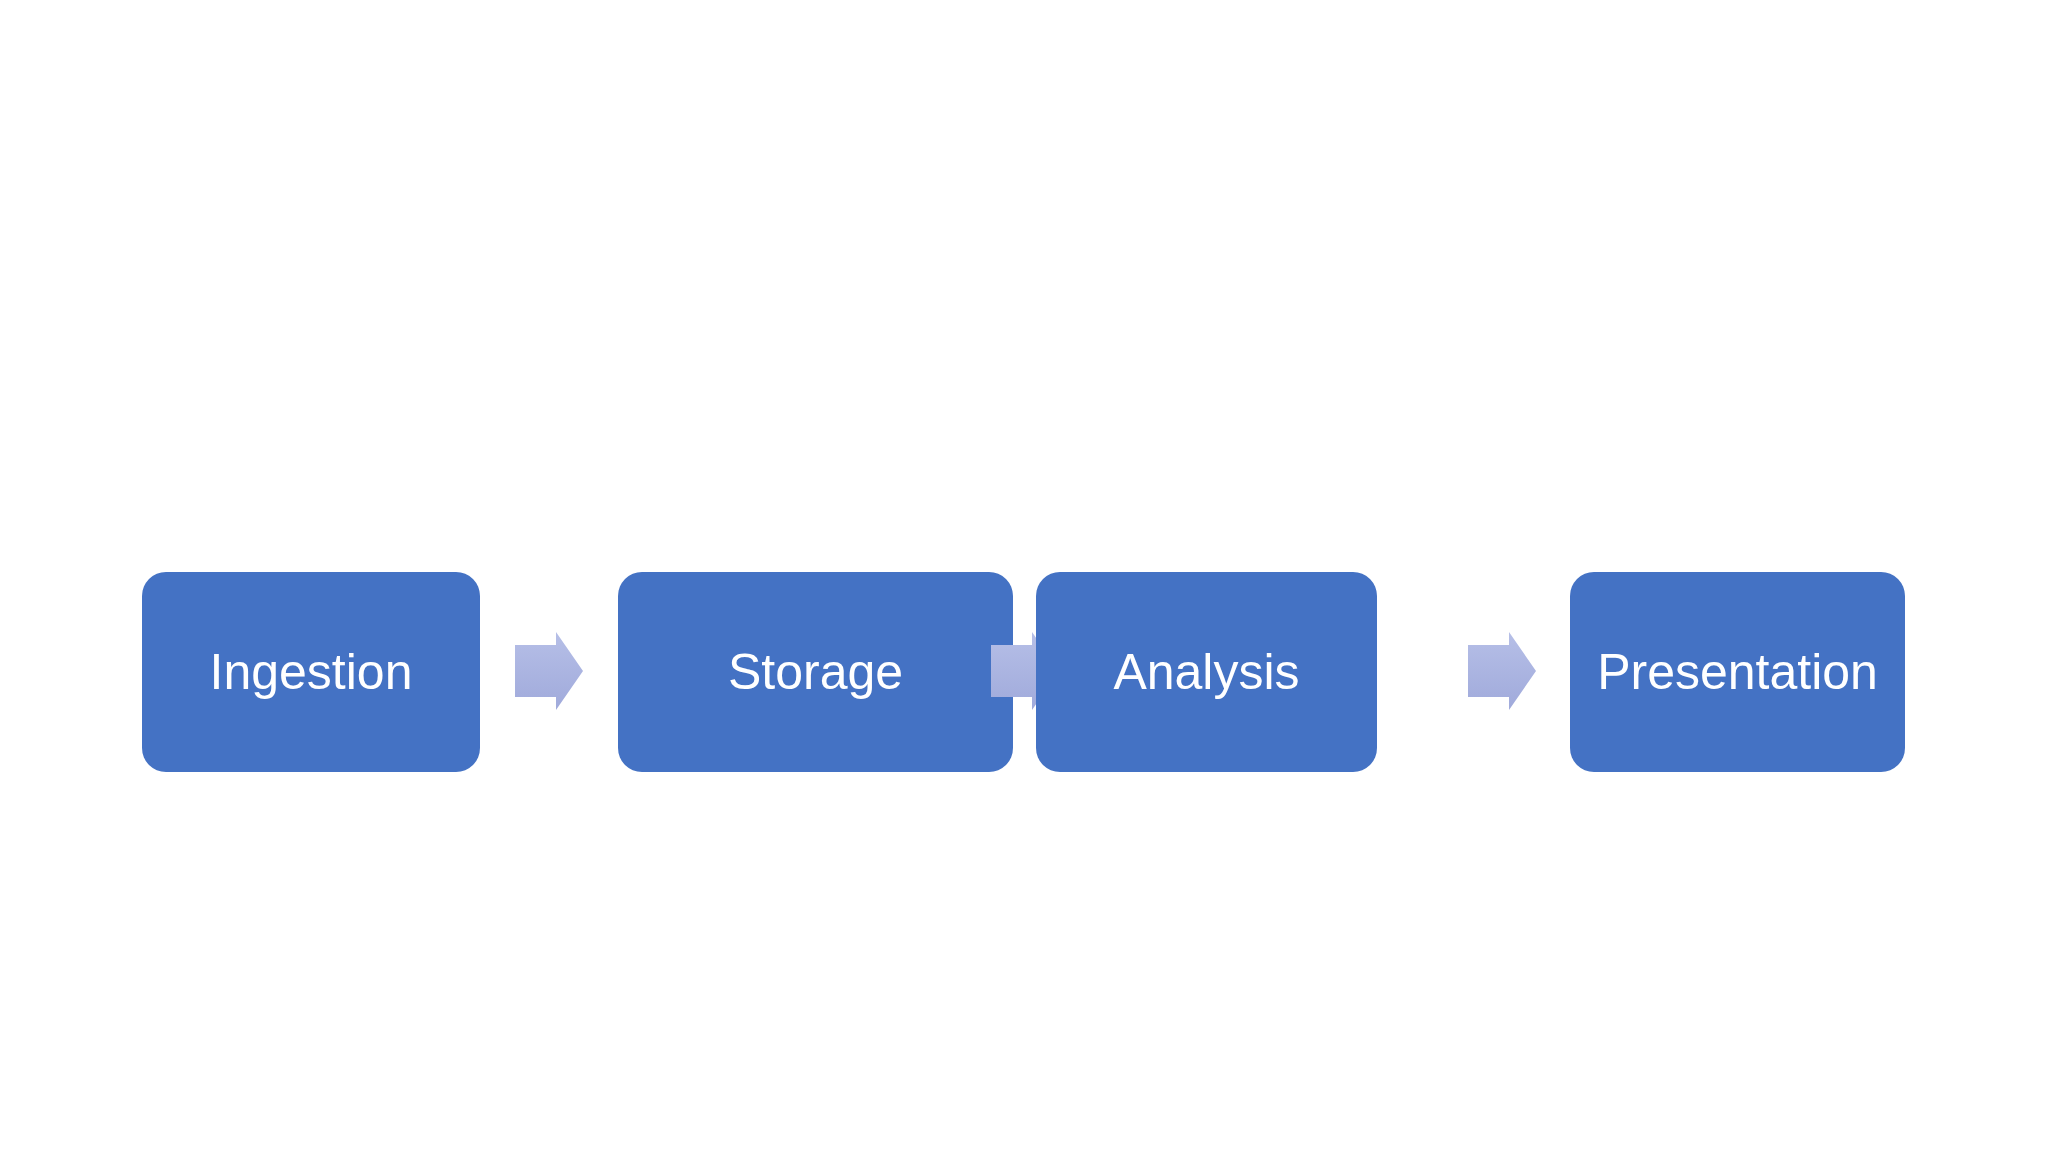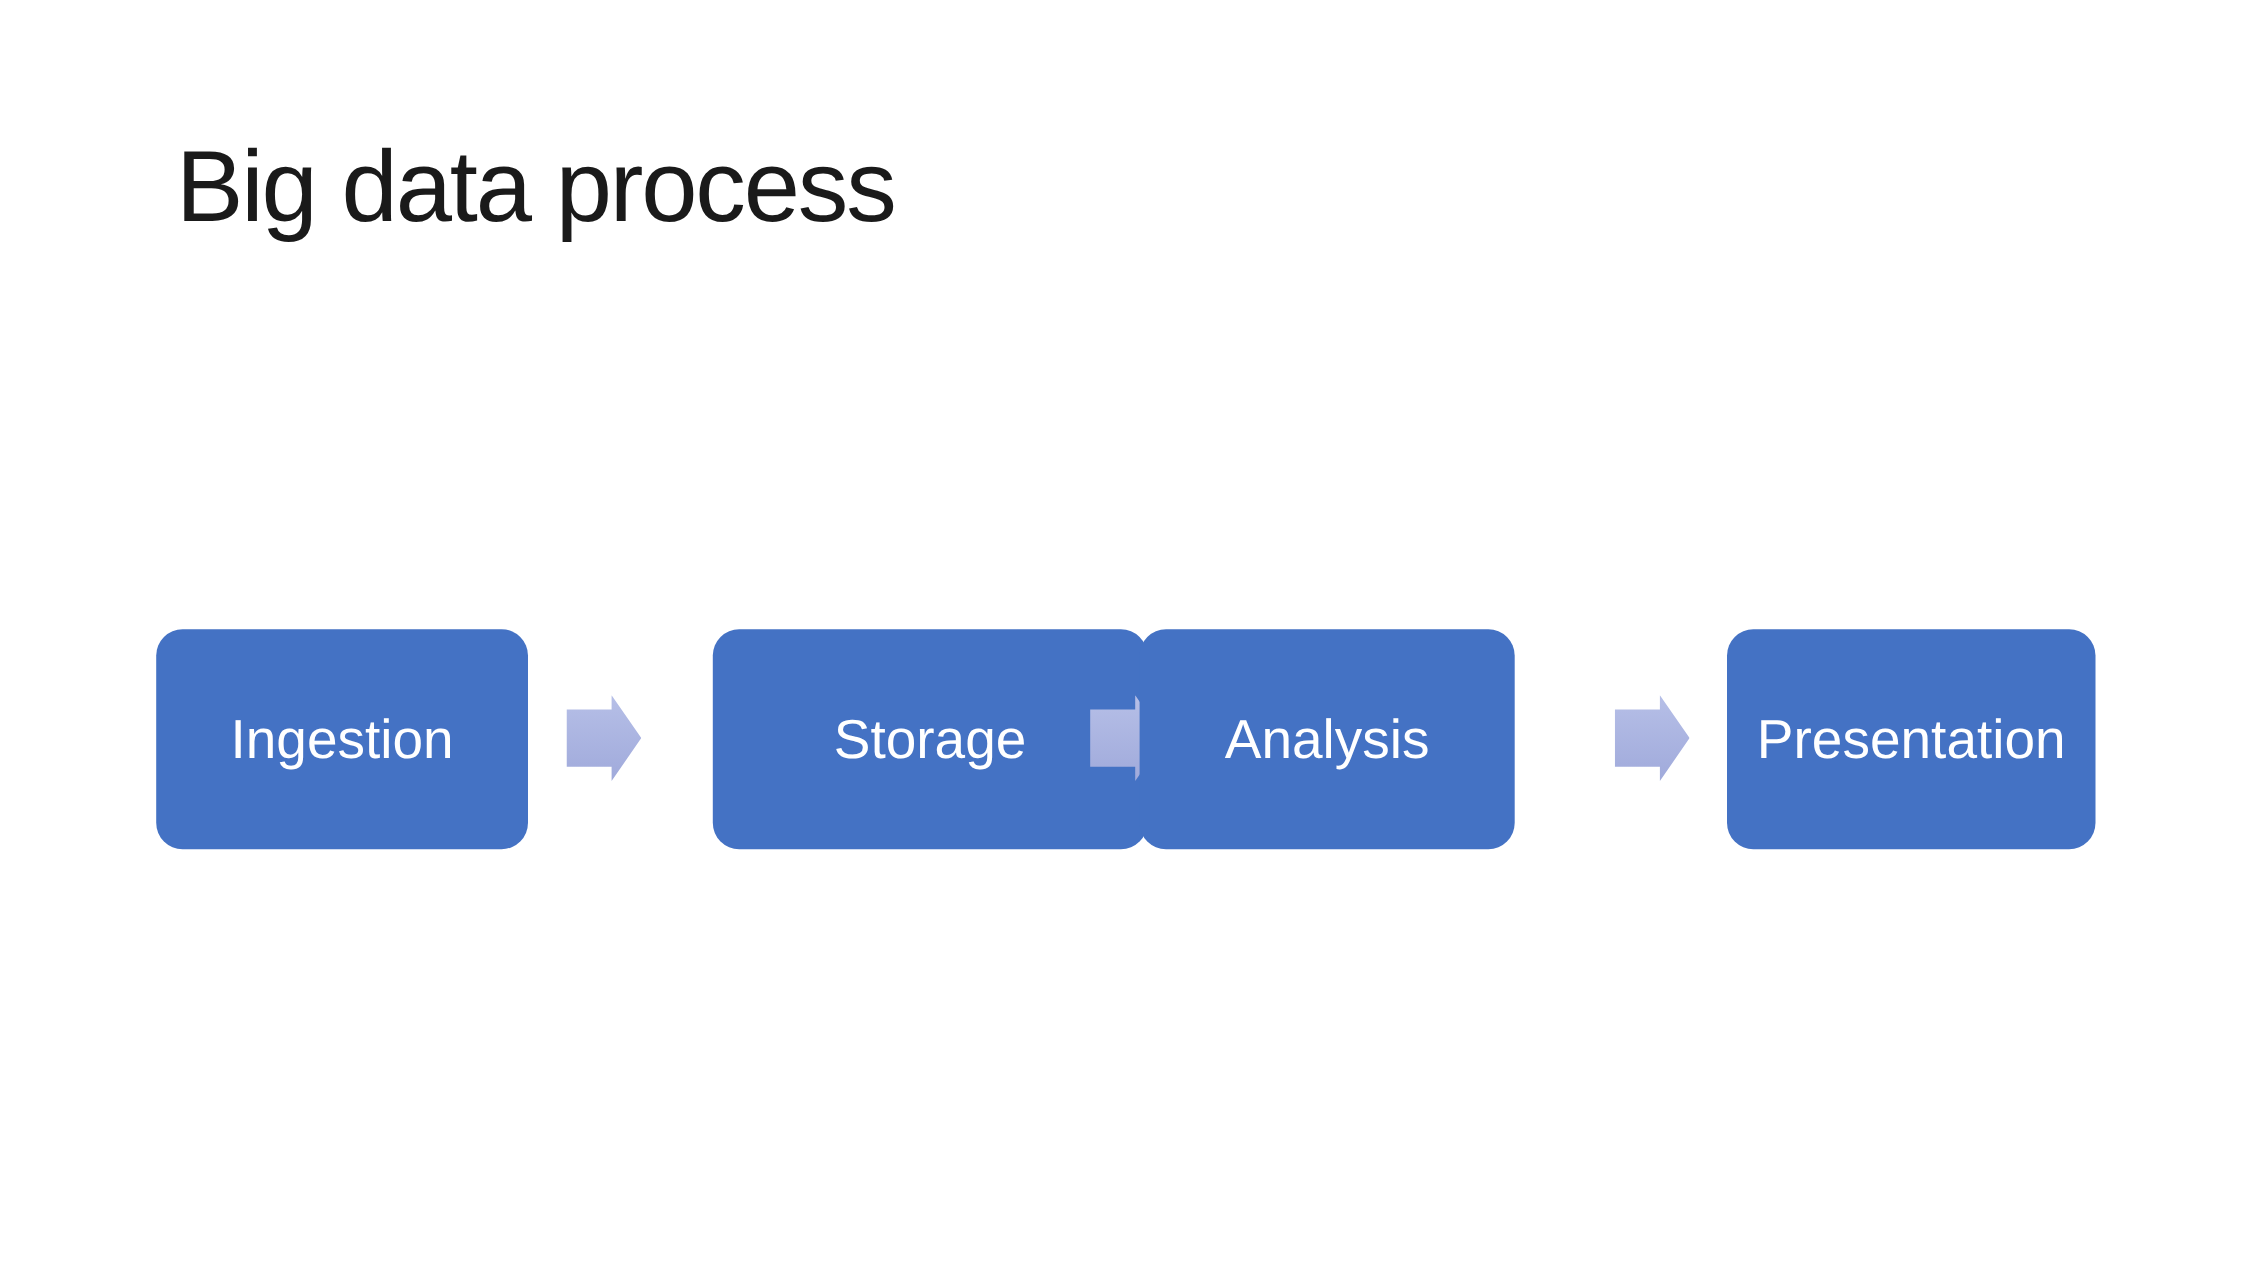--- a/index.html
+++ b/index.html
@@ -38,21 +38,21 @@
   }
   .step-label {
     color: var(--step-text, #ffffff);
     font-size: 50px;
     font-weight: 400;
     letter-spacing: 0;
     white-space: nowrap;
     text-align: right;
   }
   .s1 { left: 142px;  width: 338px; }
-  .s2 { left: 648px;  width: 395px; }
+  .s2 { left: 618px;  width: 395px; }
   .s3 { left: 1036px; width: 341px; }
   .s4 { left: 1570px; width: 335px; }
 
   .connector {
     position: absolute;
     top: 632px;
     width: 68px;
     height: 78px;
   }
   .a1 { left: 515px; }
@@ -60,21 +60,20 @@
   .a3 { left: 1468px; }
 
   .arrow-stop-top    { stop-color: var(--arrow-light, #b6bfe7); }
   .arrow-stop-bottom { stop-color: var(--arrow-dark, #a0aadb); }
 </style>
 </head>
 <body>
 
 <div class="slide">
 
-  <h1 class="slide-title">Big data process</h1>
 
   <div class="step s1">
     <span class="step-label">Ingestion</span>
   </div>
 
   <svg class="connector a1" viewBox="0 0 68 78" xmlns="http://www.w3.org/2000/svg">
     <defs>
       <linearGradient id="arrowGrad1" x1="0" y1="0" x2="0" y2="1">
         <stop class="arrow-stop-top" offset="0"></stop>
         <stop class="arrow-stop-bottom" offset="1"></stop>

